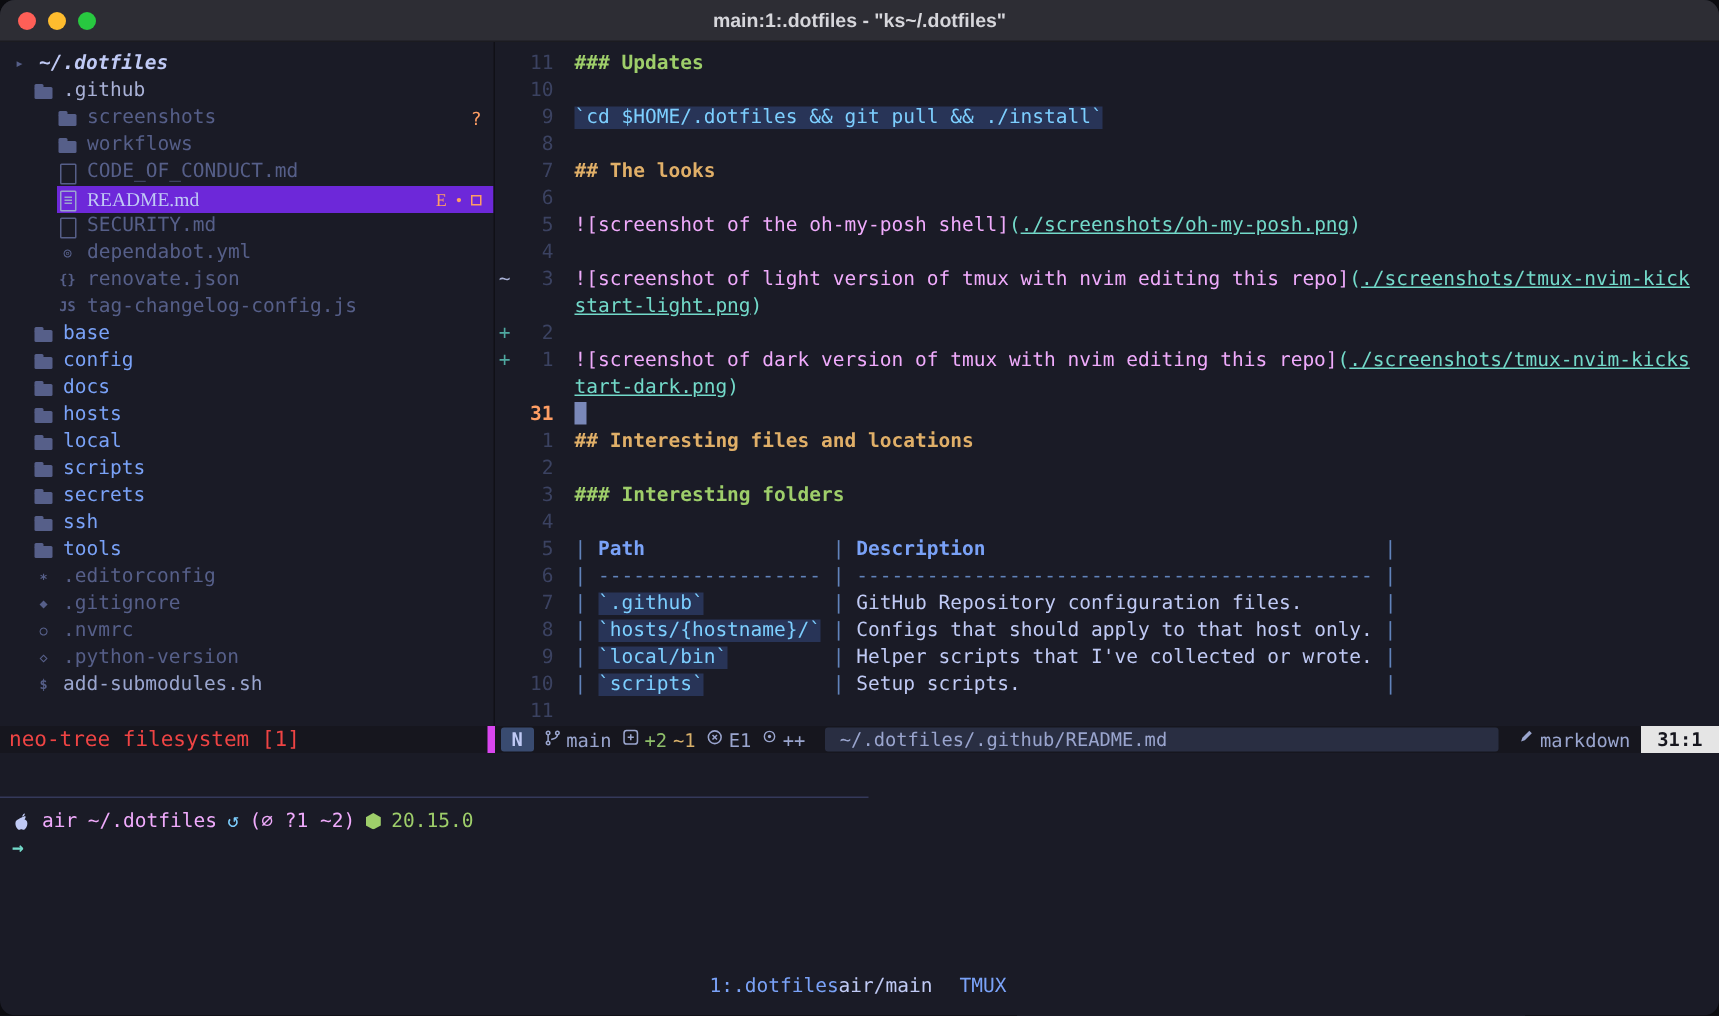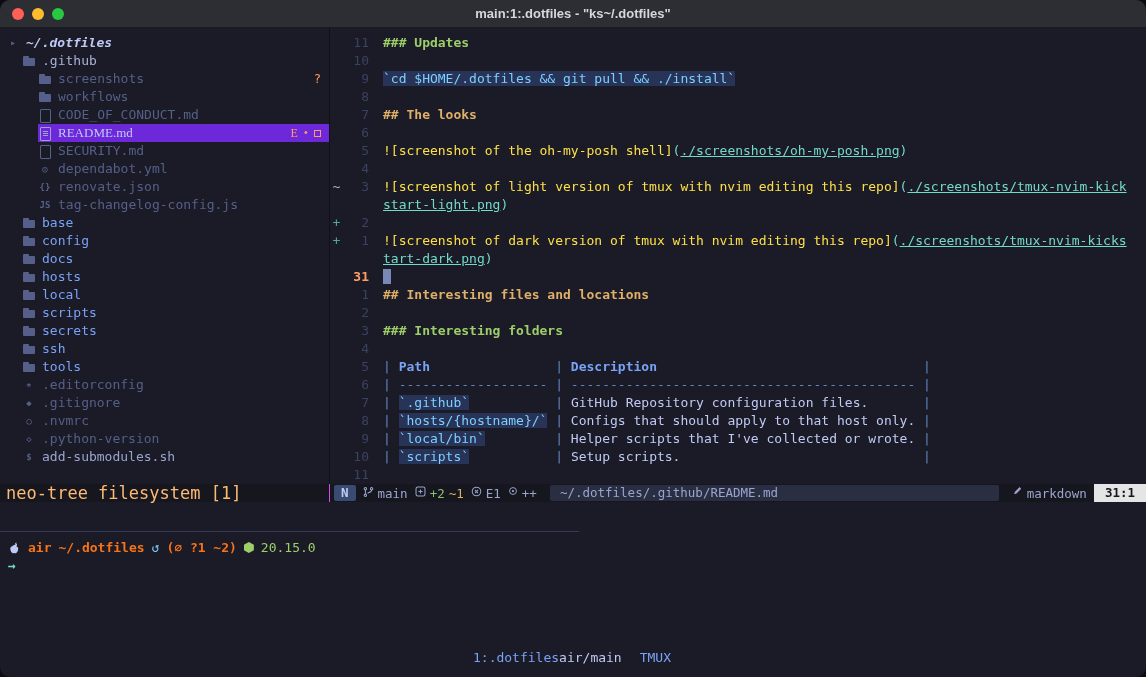--- a/index.html
+++ b/index.html
@@ -47,46 +47,46 @@
   .eline{display:flex;height:18px;line-height:18px;white-space:pre;}
   .esign{width:13px;flex:none;text-align:center;color:#565f89;}
   .esign.add{color:#4fa8a0;}
   .esign.change{color:#a9b1d6;}
   .elnum{width:26px;flex:none;text-align:right;color:#3b4261;}
   .elnum.cur{color:#ff9e64;font-weight:bold;}
   .etext{margin-left:14px;flex:1;min-width:0;}
   .seg-h2{color:#e0af68;font-weight:bold;}
   .seg-h3{color:#9ece6a;font-weight:bold;}
   .seg-code{color:#7dcfff;background:#283457;}
-  .seg-link{color:#fde047;}
+  .seg-link{color:#f0abfc;}
   .seg-url{color:#73daca;text-decoration:underline;}
   .seg-paren{color:#73daca;}
   .seg-pipe{color:#6183bb;}
   .seg-thead{color:#7aa2f7;font-weight:bold;}
   .seg-text{color:#c0caf5;}
   .cursor{display:inline-block;width:8px;height:15px;background:#7a88b8;vertical-align:-3px;}
 
   
   .statusrow{height:18px;display:flex;background:#16161e;}
-  .neotree-status{width:330px;flex:none;border-right:1px solid #d946ef;color:#fdba74;line-height:18px;padding-left:6px;font-size:17px;}
+  .neotree-status{width:330px;flex:none;border-right:5px solid #d946ef;color:#ef4444;line-height:18px;padding-left:6px;font-size:14px;}
   .lualine{flex:1;display:flex;align-items:center;color:#9aa5ce;font-size:12.5px;gap:7px;padding-left:2px;}
   .sl-mode{background:#394b70;color:#c0caf5;font-weight:bold;padding:0 7px;height:16px;line-height:16px;border-radius:2px;margin-left:2px;}
   .sl-group{display:flex;align-items:flex-start;gap:4px;}
   .sl-added{color:#8fbf6a;}
   .sl-changed{color:#d8b06a;}
   .sl-path{flex:1;background:#292e42;color:#9aa5ce;height:16px;line-height:16px;border-radius:2px;padding:0 10px;margin:0 6px;
     white-space:nowrap;overflow:hidden;text-align:left;}
   .sl-pos{background:#e5e5e5;color:#16161e;font-weight:bold;height:18px;line-height:18px;padding:0 11px;}
   .slicon{display:inline-flex;align-items:center;}
 
   
   .termzone{position:relative;height:175px;}
   .pane-sep{position:absolute;left:0;top:29px;width:579px;height:1px;background:#34395a;}
   .promptline{position:absolute;left:8px;top:38px;display:flex;align-items:center;gap:7px;white-space:pre;}
-  .p-host,.p-path,.p-git{color:#f97316;font-weight:bold;}
+  .p-host,.p-path,.p-git{color:#f0abfc;}
   .p-fetch{color:#7dcfff;}
   .p-node{color:#9ece6a;}
   .hexicon{width:10px;height:11px;background:#9ece6a;display:inline-block;
     clip-path:polygon(50% 0,100% 25%,100% 75%,50% 100%,0 75%,0 25%);}
   .arrowline{position:absolute;left:8px;top:56px;color:#73daca;font-weight:bold;}
   .tmuxbar{position:absolute;left:8px;right:10px;bottom:12px;display:flex;justify-content:center;align-items:center;}
   .tmux-window{color:#7aa2f7;}
   .tmux-right{display:flex;gap:18px;}
   .tmux-session{color:#c0caf5;}
   .tmux-badge{color:#7aa2f7;font-weight:normal;}

